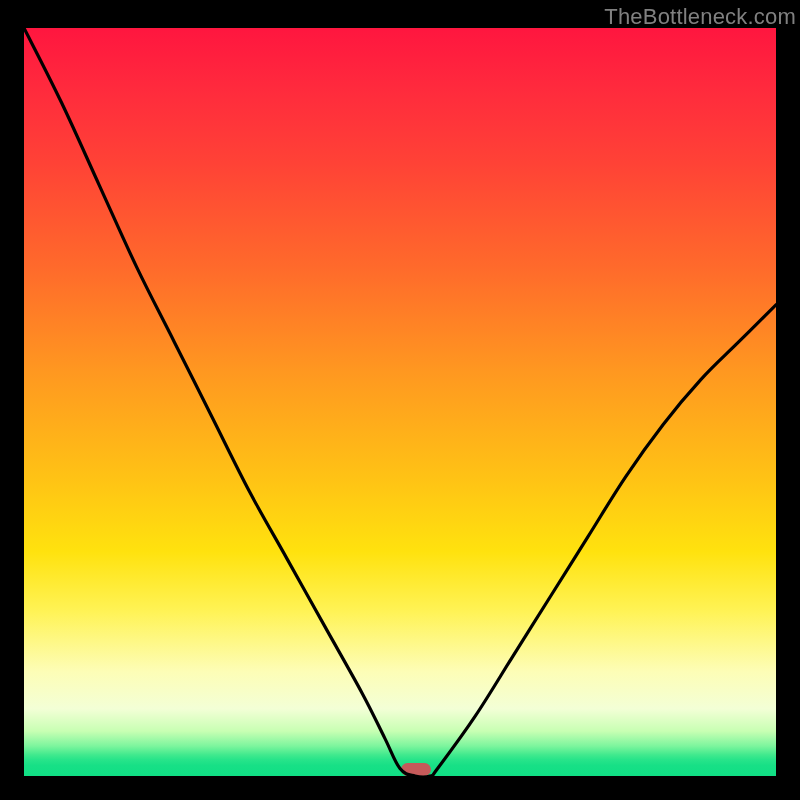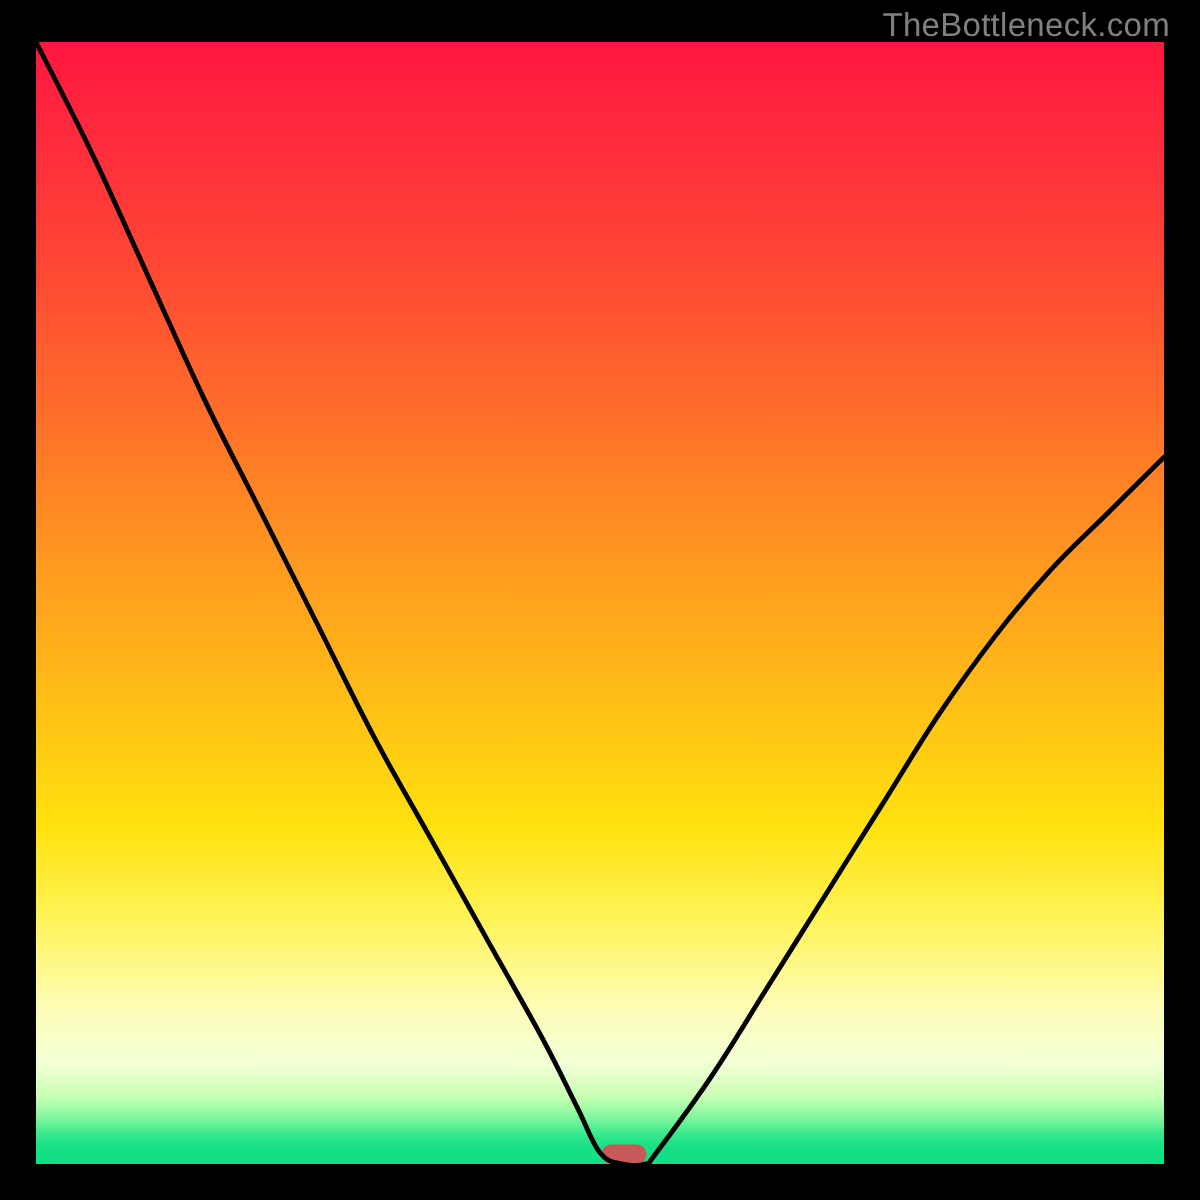--- a/index.html
+++ b/index.html
@@ -13,21 +13,21 @@
   }
   .frame {
     position: absolute;
     left: 0; top: 0;
     width: 800px; height: 800px;
     background: #000;
   }
   .watermark {
     position: absolute;
     top: 4px;
-    right: 20px;
+    right: 4px;
     color: #808080;
     font-size: 22px;
     font-weight: 500;
     letter-spacing: 0.2px;
     z-index: 10;
   }
   .plot {
     position: absolute;
     left: 24px;
     top: 28px;

